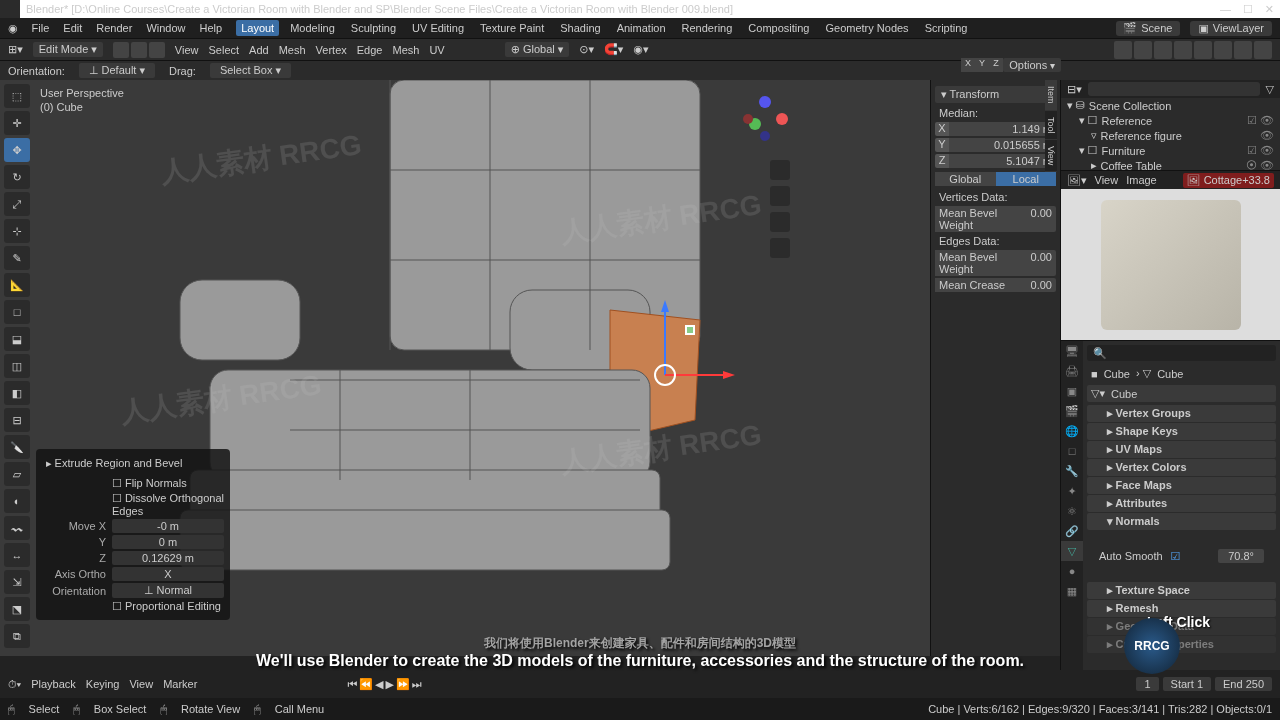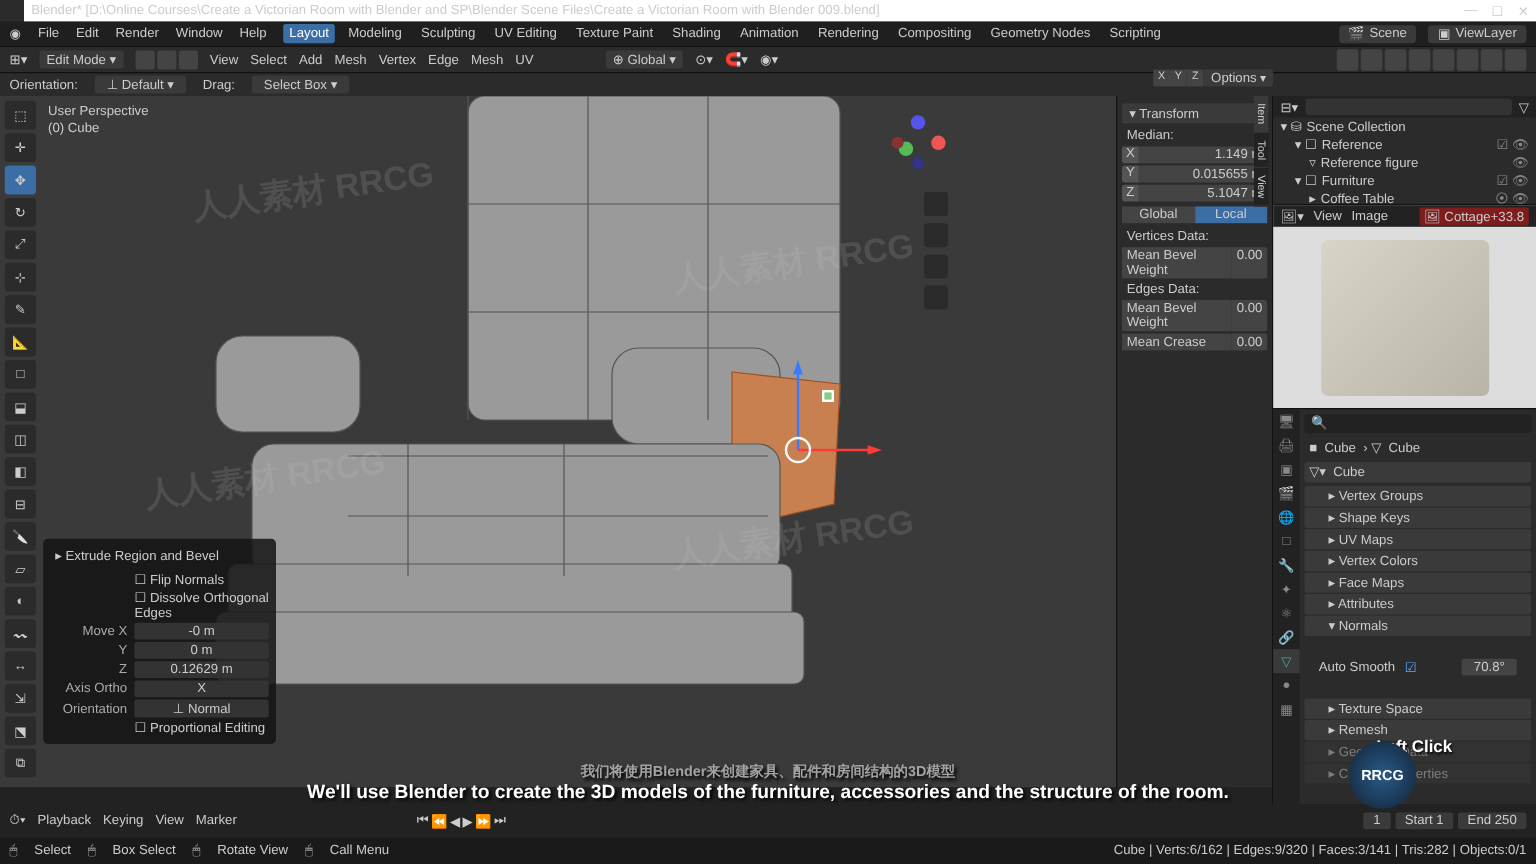--- a/index.html
+++ b/index.html
@@ -56,21 +56,21 @@
 .outliner .item { padding: 1px 6px; display: flex; align-items: center; gap: 4px; }
 .outliner .icons-r { margin-left: auto; display: flex; gap: 4px; color: #888; }
 .ref-img { height: 170px; background: #ddd; position: relative; border-top: 1px solid #111; display: flex; align-items: center; justify-content: center; }
 .ref-img .hdr { position: absolute; top: 0; left: 0; right: 0; height: 18px; background: #222; display: flex; align-items: center; padding: 0 6px; gap: 8px; font-size: 10px; }
 .props { flex: 1; background: #2b2b2b; border-top: 1px solid #111; display: flex; }
 .props-tabs { width: 22px; background: #222; display: flex; flex-direction: column; }
 .props-tabs div { height: 20px; display: flex; align-items: center; justify-content: center; color: #888; }
 .props-tabs .on { background: #3a3a3a; color: #4a9; }
 .props-body { flex: 1; padding: 4px; font-size: 10px; overflow: hidden; }
 .props-body .crumb { padding: 2px 4px; display: flex; gap: 6px; align-items: center; }
-.props-body .sec { background: #3a3a3a; padding: 2px 20px; margin: 1px 0; border-radius: 2px; }
+.props-body .sec { background: #3a3a3a; padding: 2px 20px; margin: 1px 0; border-radius: 2px; font-weight: bold; }
 .props-body .search { width: 100%; background: #222; border: none; border-radius: 3px; padding: 2px 6px; color: #ccc; margin-bottom: 4px; }
 .timeline { position: absolute; left: 0; right: 0; bottom: 22px; height: 28px; background: #222; display: flex; align-items: center; padding: 0 8px; gap: 10px; font-size: 10px; }
 .timeline .right { margin-left: auto; display: flex; gap: 4px; }
 .timeline .fld { background: #3a3a3a; padding: 1px 8px; border-radius: 2px; }
 .statusbar { position: absolute; left: 0; right: 0; bottom: 0; height: 22px; background: #1a1a1a; display: flex; align-items: center; padding: 0 8px; gap: 14px; font-size: 10px; color: #888; }
 .subtitle { position: absolute; bottom: 50px; left: 0; right: 0; text-align: center; pointer-events: none; }
 .subtitle .cn { color: #a3a3a3; font-size: 12px; font-weight: bold; text-shadow: 2px 2px 3px #000; }
 .subtitle .en { color: #fff; font-size: 16px; font-weight: bold; text-shadow: 2px 2px 3px #000; }
 .overlay-click { position: absolute; right: 70px; bottom: 90px; color: #fff; font-size: 14px; font-weight: bold; text-shadow: 1px 1px 2px #000; }
 .watermark { position: absolute; color: rgba(200,200,200,0.15); font-size: 28px; font-weight: bold; pointer-events: none; transform: rotate(-8deg); }

